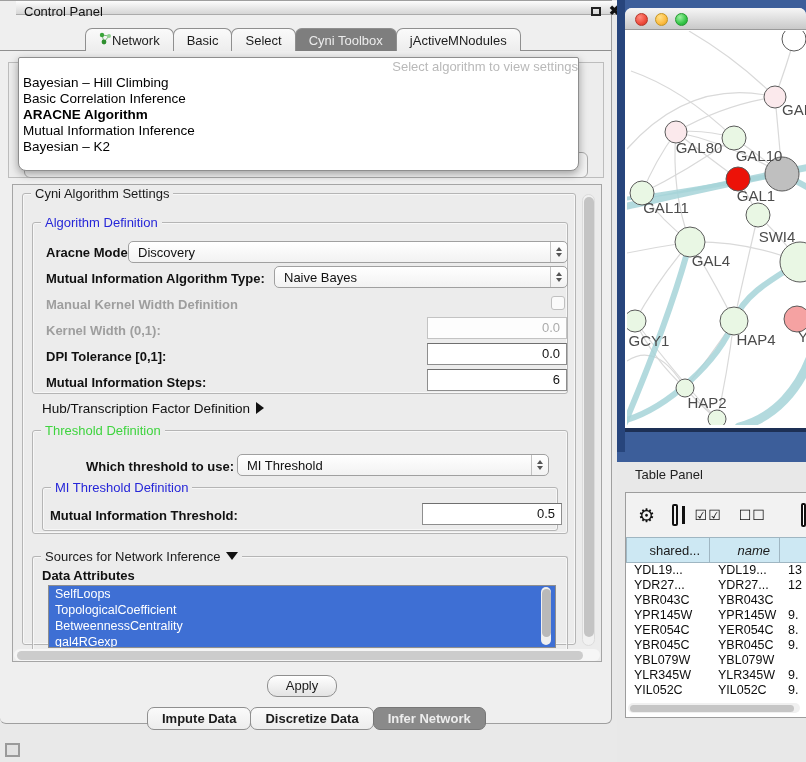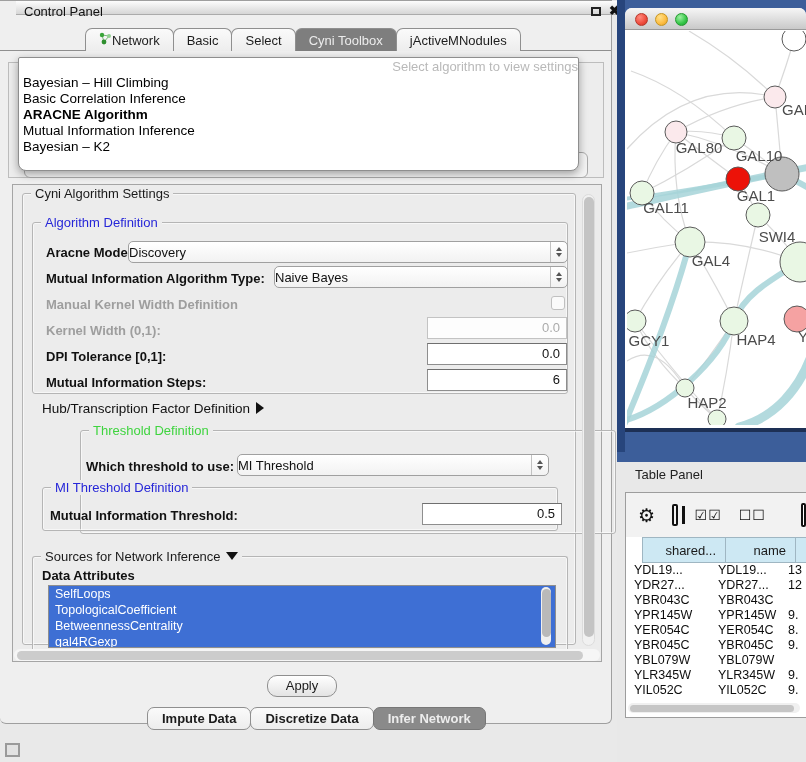--- a/index.html
+++ b/index.html
@@ -33,21 +33,21 @@
   
   #settings-panel { left:12px; top:184px; width:590px; height:478px; background:#ececec; border:1px solid #a5a5a5; }
   .groupbox { position:absolute; border:1px solid #b5b5b5; border-radius:3px; box-shadow:inset 0 0 0 1px rgba(255,255,255,0.6); }
   .grouplabel { position:absolute; top:-8px; left:8px; background:#ececec; padding:0 4px; font-size:13px; white-space:nowrap; }
   .lbl-black { color:#1a1a1a; }
   .lbl-blue { color:#2626d8; }
   .lbl-green { color:#3fd43f; }
   .rowlabel { position:absolute; font-weight:bold; font-size:13px; color:#111; white-space:nowrap; }
   .rowlabel.disabled { color:#9e9e9e; }
   .combo { position:absolute; background:linear-gradient(#ffffff,#f2f2f2); border:1px solid #a0a0a0; border-radius:5px; height:22px; display:flex; align-items:center; cursor:pointer; }
-  .combo .val { flex:1; font-size:13px; color:#111; white-space:nowrap; overflow:hidden; }
+  .combo .val { flex:1; padding-left:9px; font-size:13px; color:#111; white-space:nowrap; overflow:hidden; }
   .stepper { width:17px; height:100%; border-left:1px solid #c2c2c2; display:flex; flex-direction:column; align-items:center; justify-content:center; gap:2px; }
   .stepper i { width:0; height:0; border-left:3.5px solid transparent; border-right:3.5px solid transparent; }
   .stepper .up { border-bottom:4px solid #555; }
   .stepper .dn { border-top:4px solid #555; }
   .field { position:absolute; background:#ffffff; border:1px solid #8e8e8e; border-top-color:#6f6f6f; height:22px; font-size:13px; text-align:right; padding:2px 6px 0 4px; color:#111; }
   .field.disabled { color:#ababab; border-color:#c3c3c3; background:#fdfdfd; }
   .checkbox { position:absolute; width:14px; height:14px; border:1px solid #c0c0c0; border-radius:3px; background:#fafafa; }
   .tri-right { display:inline-block; width:0; height:0; border-top:6px solid transparent; border-bottom:6px solid transparent; border-left:8px solid #111; vertical-align:-1px; margin-left:6px; }
   .tri-down { display:inline-block; width:0; height:0; border-left:6px solid transparent; border-right:6px solid transparent; border-top:8px solid #111; vertical-align:1px; margin-left:5px; }
 
@@ -88,21 +88,21 @@
   #table-window { left:625px; top:492px; width:181px; height:226px; background:#ffffff; border:1px solid #9d9d9d; border-right:none; overflow:hidden; }
   #table-toolbar { left:0; top:0; width:100%; height:44px; background:#f2f2f2; display:flex; align-items:center; gap:17px; padding-left:12px; }
   .ticon { color:#111; cursor:pointer; white-space:nowrap; }
   .gear { font-size:19px; }
   .checks { font-size:14px; letter-spacing:1px; }
   .cols-icon { width:22px; height:22px; border:2.5px solid #111; border-radius:2px; position:relative; }
   .cols-icon::after { content:""; position:absolute; left:8px; top:0; width:2.5px; height:100%; background:#111; }
   .page-icon { width:18px; height:24px; border:2.5px solid #111; border-radius:2px; background:#fff; }
   #table-head { position:absolute; left:0; top:44px; height:26px; display:flex; }
   .th { background:#cde8f3; border:1px solid #9fb6c2; border-left:none; font-size:13px; display:flex; align-items:center; justify-content:flex-end; padding-right:9px; cursor:pointer; }
-  .th:first-child { border-left:1px solid #9fb6c2;margin-left:16px; }
+  .th:first-child { border-left:1px solid #9fb6c2; }
   #table-rows { position:absolute; left:0; top:70px; width:220px; }
   .tr { display:flex; height:15px; cursor:pointer; }
   .td { font-size:12.5px; color:#0d0d0d; padding-left:8px; white-space:nowrap; overflow:hidden; }
   #table-hscroll { position:absolute; left:2px; top:210px; width:172px; height:10px; background:#f0f0f0; border-radius:5px; }
   #table-hthumb { position:absolute; left:4px; top:211.5px; width:164px; height:7px; background:#c6c6c6; border-radius:4px; cursor:pointer; }
 
   svg text { font-family:"Liberation Sans", sans-serif; }
 </style>
 </head>
 <body>
@@ -184,21 +184,21 @@
 <span class="checkbox" style="left:551px; top:296px;"></span>
 <span class="rowlabel disabled" style="left:46px; top:323px;">Kernel Width (0,1):</span>
 <div class="field disabled" style="left:427px; top:317px; width:140px;">0.0</div>
 <span class="rowlabel" style="left:46px; top:349px;">DPI Tolerance [0,1]:</span>
 <div class="field" style="left:427px; top:343px; width:140px;">0.0</div>
 <span class="rowlabel" style="left:46px; top:375px;">Mutual Information Steps:</span>
 <div class="field" style="left:427px; top:369px; width:140px;">6</div>
 
 <span class="abs" style="left:42px; top:401px; font-size:13.5px; color:#111; cursor:pointer;"><span>Hub/Transcription Factor Definition</span><span class="tri-right"></span></span>
 
-<div class="groupbox" style="left:32px; top:430px; width:536px; height:104px;margin-left:48px;">
+<div class="groupbox" style="left:32px; top:430px; width:536px; height:104px;">
   <span class="grouplabel lbl-green">Threshold Definition</span>
 </div>
 <span class="rowlabel" style="left:86px; top:459px;">Which threshold to use:</span>
 <div class="combo" style="left:237px; top:454px; width:312px;">
   <span class="val">MI Threshold</span>
   <span class="stepper">
       <i class="up"></i>
       <i class="dn"></i>
     </span>
 </div>
@@ -314,21 +314,21 @@
 <div id="table-window" class="abs">
   <div id="table-toolbar">
       <span class="ticon gear">⚙</span>
       <span class="ticon cols-icon"></span>
       <span class="ticon checks">☑☑</span>
       <span class="ticon checks">☐☐</span>
       <span class="ticon page-icon" style="margin-left: 18px;"></span>
     </div>
   <div id="table-head">
       <div class="th" style="width: 84px;">shared...</div>
-      <div class="th" style="width: 70px;">name</div>
+      <div class="th" style="width: 70px; font-style: italic;">name</div>
       <div class="th" style="width: 60px;">A</div>
     </div>
   <div id="table-rows">
       <div class="tr">
         <div class="td" style="width: 84px;">YDL19...</div>
         <div class="td" style="width: 70px;">YDL19...</div>
         <div class="td" style="width: 60px;">13</div>
       </div>
       <div class="tr">
         <div class="td" style="width: 84px;">YDR27...</div>

